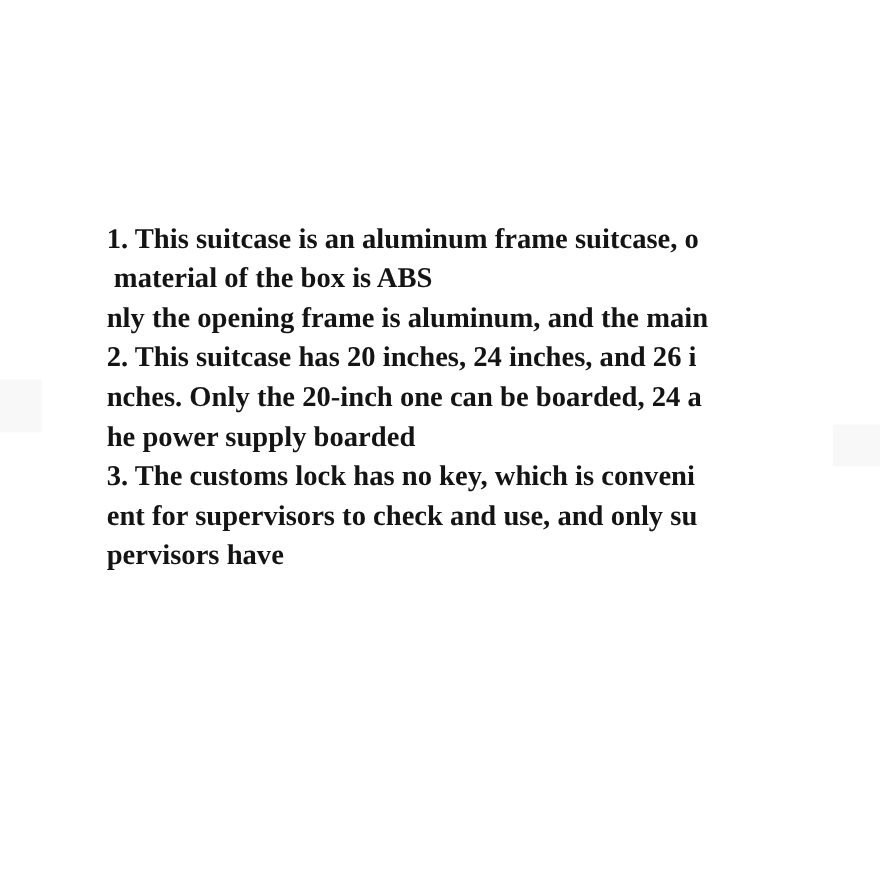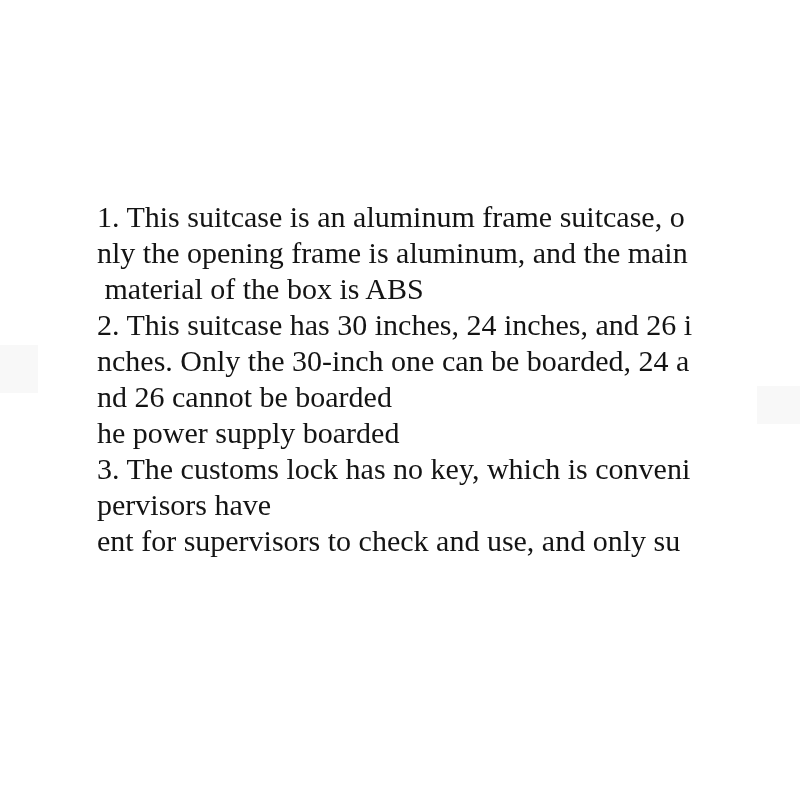--- a/index.html
+++ b/index.html
@@ -21,23 +21,23 @@
     width: 800px;
     height: 800px;
     background: #ffffff;
   }
   .description-block {
     position: absolute;
     left: 97px;
     top: 199px;
     width: 660px;
     color: #141414;
-    font-size: 30px;
+    font-size: 26px;
     line-height: 36px;
-    font-weight: 400;
+    font-weight: 700;
   }
   .description-line {
     white-space: pre;       
     height: 36px;
   }
   .artifact {
     position: absolute;
     background: #f8f8f8;
   }
   .artifact-left {
@@ -56,24 +56,23 @@
 </head>
 <body>
 
 <div class="page">
 
   <div class="artifact artifact-left"></div>
   <div class="artifact artifact-right"></div>
 
   <div class="description-block">
     <div class="description-line">1. This suitcase is an aluminum frame suitcase, o</div>
+    <div class="description-line"> material of the box is ABS</div>
     <div class="description-line">nly the opening frame is aluminum, and the main</div>
-    <div class="description-line"> material of the box is ABS</div>
-    <div class="description-line">2. This suitcase has 30 inches, 24 inches, and 26 i</div>
-    <div class="description-line">nches. Only the 30-inch one can be boarded, 24 a</div>
-    <div class="description-line">nd 26 cannot be boarded</div>
+    <div class="description-line">2. This suitcase has 20 inches, 24 inches, and 26 i</div>
+    <div class="description-line">nches. Only the 20-inch one can be boarded, 24 a</div>
     <div class="description-line">he power supply boarded</div>
     <div class="description-line">3. The customs lock has no key, which is conveni</div>
+    <div class="description-line">ent for supervisors to check and use, and only su</div>
     <div class="description-line">pervisors have</div>
-    <div class="description-line">ent for supervisors to check and use, and only su</div>
   </div>
 
 </div>
 
 </body></html>

